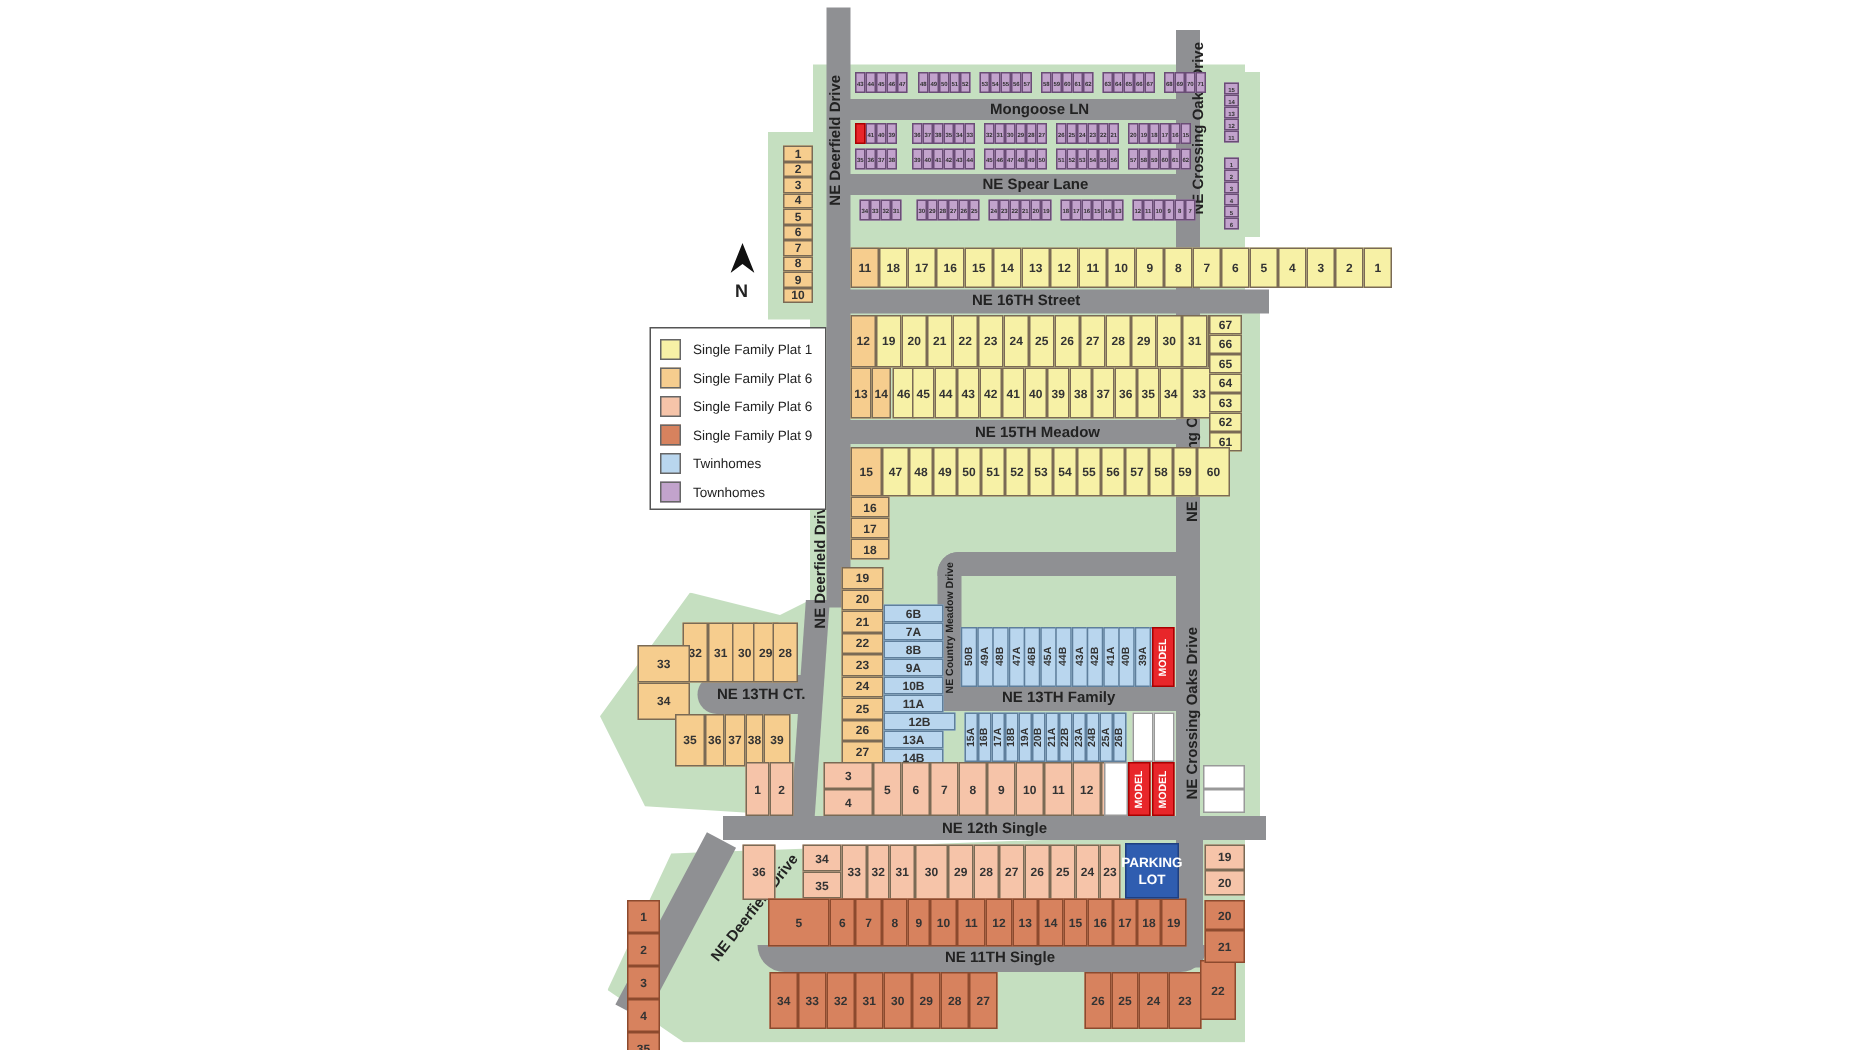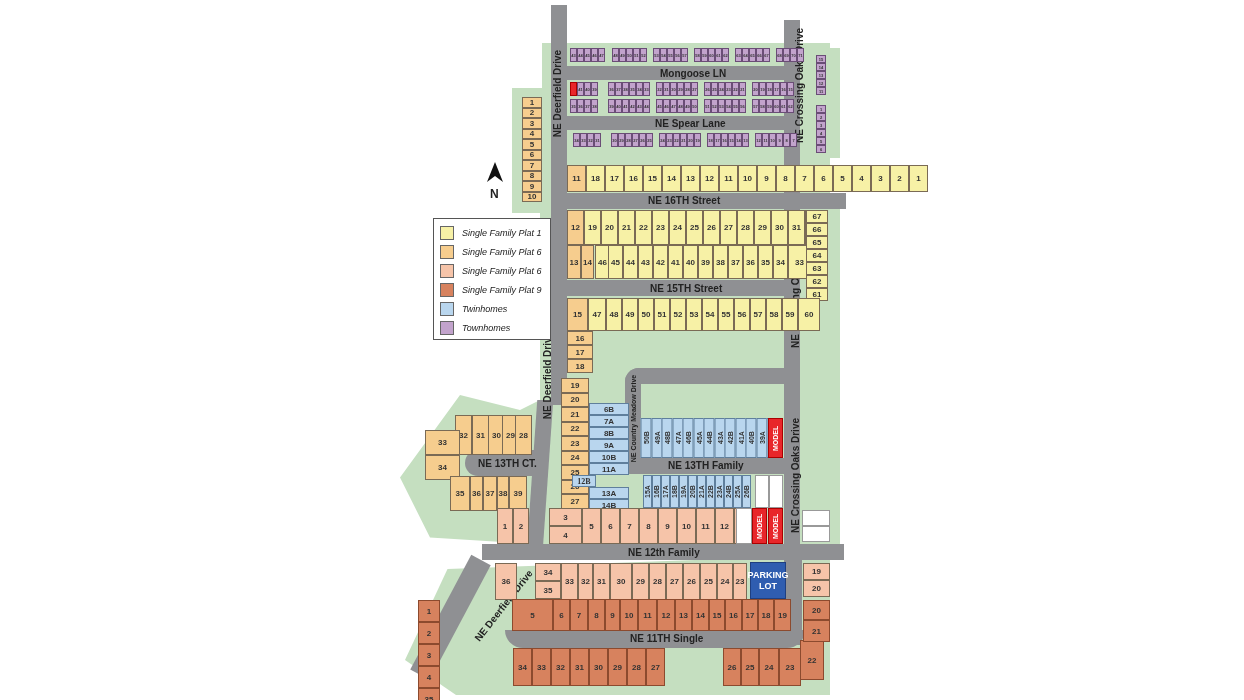--- a/index.html
+++ b/index.html
@@ -13,21 +13,21 @@
   .p3{background:#f6c4a9;}
   .p4{background:#d7825e;border-color:#8c4a2e;}
   .tw{background:#b9d6ee;border-color:#5f7f9c;}
   .th{background:#c2a3cc;border-color:#6a4d76;font-size:4px;}
   .model{background:#e8262a;color:#fff;border-color:#a00;}
   .white{background:#fff;border-color:#999;}
   .park{background:#2f5db0;color:#fff;border-color:#1f3f80;font-size:9px;text-align:center;line-height:11px;}
   .rlabel{position:absolute;font-weight:bold;color:#222;font-size:10px;white-space:nowrap;}
   .vert{transform:rotate(-90deg);transform-origin:center;}
   .legend{position:absolute;left:433px;top:218px;width:118px;height:122px;border:1px solid #555;background:#fff;padding:4px 6px;box-sizing:border-box;}
-  .legend-item{display:flex;align-items:center;height:19px;font-size:9px;color:#222;font-style:italic;}
+  .legend-item{display:flex;align-items:center;height:19px;font-size:9px;color:#222;}
   .swatch{width:12px;height:12px;border:1px solid #666;margin-right:8px;flex:none;}
   .vlot{writing-mode:vertical-rl;transform:rotate(180deg);font-size:7px;}
 </style>
 </head>
 <body>
 
 <div class="abs green" style="left:542px;top:43px;width:288px;height:160px;"></div>
 <div class="abs green" style="left:798px;top:48px;width:42px;height:110px;"></div>
 <div class="abs green" style="left:512px;top:88px;width:50px;height:125px;"></div>
 <div class="abs green" style="left:540px;top:200px;width:300px;height:360px;"></div>
@@ -47,24 +47,24 @@
 <div class="abs road" style="left:625px;top:458px;width:170px;height:16px;"></div>
 <div class="abs road" style="left:482px;top:544px;width:362px;height:16px;"></div>
 <div class="abs road" style="left:505px;top:630px;width:300px;height:18px;border-radius:0 0 20px 20px;"></div>
 <div class="abs road" style="left:786px;top:560px;width:16px;height:85px;"></div>
 <div class="abs road" style="left:465px;top:450px;width:80px;height:26px;border-radius:13px 0 0 13px;"></div>
 <div class="abs road" style="left:470px;top:560px;width:22px;height:130px;transform:rotate(28deg);transform-origin:top center;"></div>
 
 <div class="rlabel" style="left:660px;top:68px;">Mongoose LN</div>
 <div class="rlabel" style="left:655px;top:118px;">NE Spear Lane</div>
 <div class="rlabel" style="left:648px;top:195px;">NE 16TH Street</div>
-<div class="rlabel" style="left:650px;top:283px;">NE 15TH Street</div>
+<div class="rlabel" style="left:650px;top:283px;">NE 15TH Meadow</div>
 <div class="rlabel" style="left:668px;top:460px;">NE 13TH Family</div>
 <div class="rlabel" style="left:478px;top:458px;">NE 13TH CT.</div>
-<div class="rlabel" style="left:628px;top:547px;">NE 12th Family</div>
+<div class="rlabel" style="left:628px;top:547px;">NE 12th Single</div>
 <div class="rlabel" style="left:630px;top:633px;">NE 11TH Single</div>
 <div class="rlabel vert" style="left:514px;top:88px;">NE Deerfield Drive</div>
 <div class="rlabel vert" style="left:504px;top:370px;">NE Deerfield Drive</div>
 <div class="rlabel" style="left:460px;top:600px;transform:rotate(-52deg);">NE Deerfield Drive</div>
 <div class="rlabel vert" style="left:742px;top:80px;">NE Crossing Oaks Drive</div>
 <div class="rlabel vert" style="left:738px;top:285px;">NE Crossing Oaks Drive</div>
 <div class="rlabel vert" style="left:738px;top:470px;">NE Crossing Oaks Drive</div>
 <div class="rlabel vert" style="left:590px;top:415px;font-size:7px;">NE Country Meadow Drive</div>
 
 <div class="abs" style="left:487px;top:162px;width:16px;height:24px;">
@@ -319,21 +319,21 @@
     <div class="lot p2" style="left: 561px; top: 465px; width: 28px; height: 14.5px;">25</div>
     <div class="lot p2" style="left: 561px; top: 479.5px; width: 28px; height: 14.5px;">26</div>
     <div class="lot p2" style="left: 561px; top: 494px; width: 28px; height: 14.5px;">27</div>
     <div class="lot tw" style="left: 589px; top: 391px; width: 40px; height: 12px; margin-top: 28px;">5A</div>
     <div class="lot tw" style="left: 589px; top: 403px; width: 40px; height: 12px;">6B</div>
     <div class="lot tw" style="left: 589px; top: 415px; width: 40px; height: 12px;">7A</div>
     <div class="lot tw" style="left: 589px; top: 427px; width: 40px; height: 12px;">8B</div>
     <div class="lot tw" style="left: 589px; top: 439px; width: 40px; height: 12px;">9A</div>
     <div class="lot tw" style="left: 589px; top: 451px; width: 40px; height: 12px;">10B</div>
     <div class="lot tw" style="left: 589px; top: 463px; width: 40px; height: 12px;">11A</div>
-    <div class="lot tw" style="left: 572px; top: 475px; width: 24px; height: 12px; font-family: Liberation Serif, serif;">12B</div>
+    <div class="lot tw" style="left: 589px; top: 475px; width: 48px; height: 12px;">12B</div>
     <div class="lot tw" style="left: 589px; top: 487px; width: 40px; height: 12px;">13A</div>
     <div class="lot tw" style="left: 589px; top: 499px; width: 40px; height: 12px;">14B</div>
     <div class="lot tw vlot" style="left: 641px; top: 418px; width: 10.5px; height: 40px;">50B</div>
     <div class="lot tw vlot" style="left: 651.5px; top: 418px; width: 10.5px; height: 40px;">49A</div>
     <div class="lot tw vlot" style="left: 662px; top: 418px; width: 10.5px; height: 40px;">48B</div>
     <div class="lot tw vlot" style="left: 672.5px; top: 418px; width: 10.5px; height: 40px;">47A</div>
     <div class="lot tw vlot" style="left: 683px; top: 418px; width: 10.5px; height: 40px;">46B</div>
     <div class="lot tw vlot" style="left: 693.5px; top: 418px; width: 10.5px; height: 40px;">45A</div>
     <div class="lot tw vlot" style="left: 704px; top: 418px; width: 10.5px; height: 40px;">44B</div>
     <div class="lot tw vlot" style="left: 714.5px; top: 418px; width: 10.5px; height: 40px;">43A</div>

